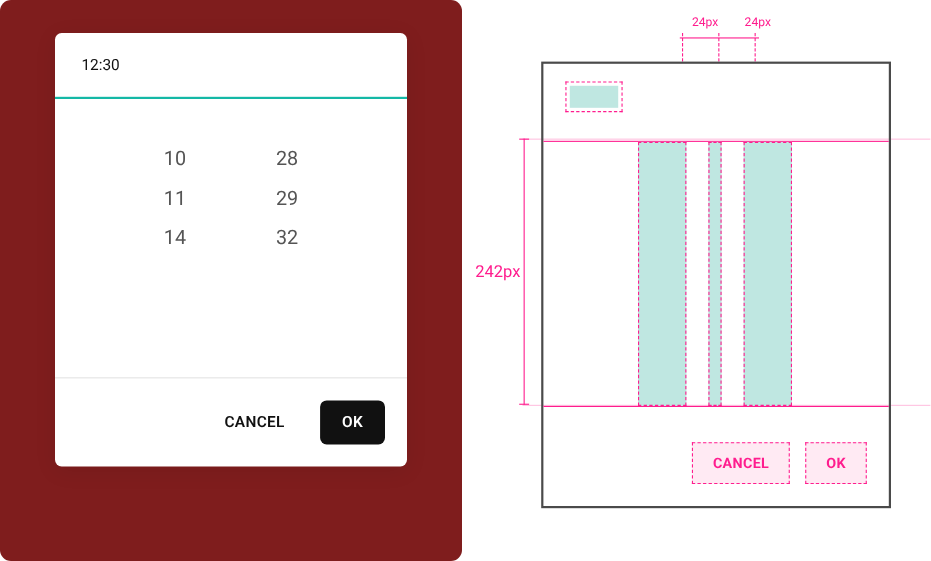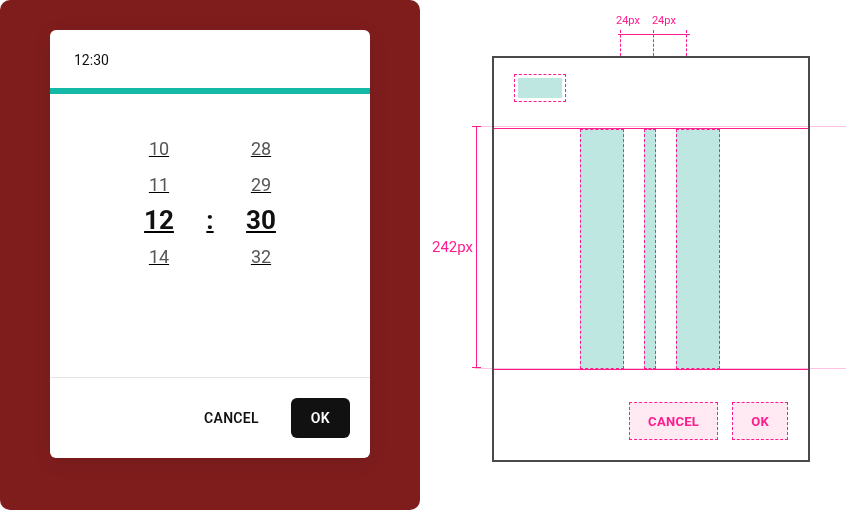--- a/index.html
+++ b/index.html
@@ -33,25 +33,24 @@
   }
 
   .dialog-header {
     padding: 22px 24px 20px 24px;
     font-size: 14px;
     color: #111;
   }
 
   .picker-area {
     position: relative;
-    border-top: 6px solid #14b8a6;
+    border-top: 2px solid #14b8a6;
     border-bottom: 1px solid #e3e3e3;
-    height: 290px;
+    height: 256px;
     overflow: hidden;
-    text-decoration: underline;
   }
 
   .rows {
     display: flex;
     flex-direction: column;
     align-items: center;
   }
   .row {
     height: 36px;
     display: flex;
@@ -195,24 +194,24 @@
     top: 50%;
     transform: translateY(-50%);
     font-size: 15px;
     color: #ff1d8e;
     white-space: nowrap;
   }
 
   
   .dim-top {
     position: absolute;
-    left: 196px;
+    left: 209px;
     top: 14px;
     display: flex;
-    gap: 12px;
+    gap: 24px;
   }
   .dim-top-label { font-size: 11px; color: #ff1d8e; }
   .dim-top-arrow {
     position: absolute;
     left: 200px;
     top: 30px;
     width: 66px;
     height: 26px;
   }
   .dim-top-arrow::before,
@@ -259,25 +258,20 @@
         <div class="row">
           <span class="cell-h">10</span>
           <span class="cell-colon"></span>
           <span class="cell-m">28</span>
         </div>
         <div class="row">
           <span class="cell-h">11</span>
           <span class="cell-colon"></span>
           <span class="cell-m">29</span>
         </div>
-        <div class="row center">
-          <span class="cell-h">12</span>
-          <span class="cell-colon">:</span>
-          <span class="cell-m">30</span>
-        </div>
         <div class="row">
           <span class="cell-h">14</span>
           <span class="cell-colon"></span>
           <span class="cell-m">32</span>
         </div>
       </div>
     </div>
 
     <div class="dialog-actions">
       <div class="btn btn-cancel">CANCEL</div>

